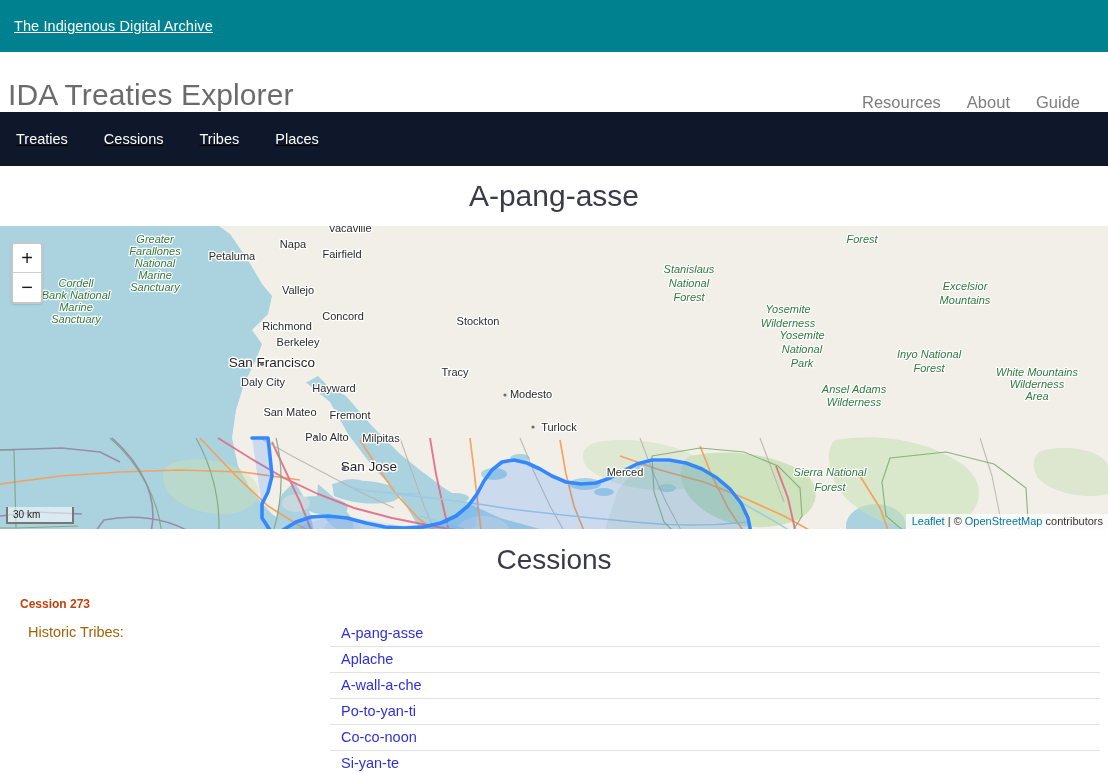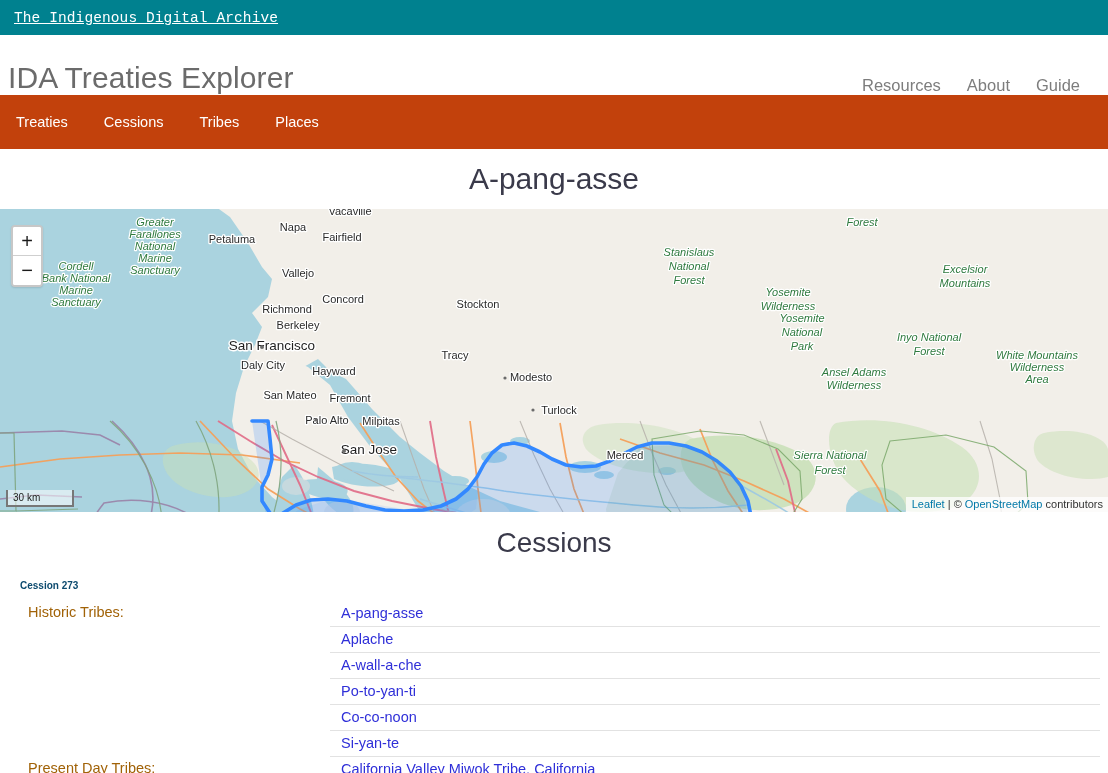--- a/index.html
+++ b/index.html
@@ -8,26 +8,25 @@
     margin: 0; padding: 0;
     width: 1108px; height: 773px;
     overflow: hidden;
     background: #ffffff;
     font-family: "Liberation Sans", sans-serif;
     -webkit-font-smoothing: antialiased;
   }
 
   
   .topbar {
-    height: 35px;
+    height: 52px;
     background: #00818f;
     display: flex;
     align-items: center;
     padding: 0 14px;
-    font-family: Liberation Mono, monospace;
   }
   .topbar a {
     color: #ffffff;
     font-size: 14.5px;
     text-decoration: underline;
     letter-spacing: .1px;
   }
 
   
   .titleband {
@@ -55,25 +54,26 @@
   .utilnav a {
     color: #7d7d7d;
     font-size: 16.5px;
     text-decoration: none;
     white-space: nowrap;
   }
 
   
   .mainnav {
     height: 54px;
-    background: #c2410c;
+    background: #0f172a;
     display: flex;
     align-items: center;
     padding: 6px 16px;
     gap: 36px;
+    text-decoration: underline;
   }
   .mainnav a {
     color: #ffffff;
     font-size: 14.5px;
     text-decoration: none;
     white-space: nowrap;
   }
 
   
   .pagetitle {
@@ -155,22 +155,22 @@
   .sectiontitle {
     height: 62px;
     display: flex;
     align-items: center;
     justify-content: center;
     font-size: 28px;
     color: #3a3a4a;
     font-weight: 400;
   }
   .cession-head {
-    color: #0c4a6e;
-    font-size: 10px;
+    color: #c2410c;
+    font-size: 12px;
     font-weight: bold;
     padding: 6px 0 10px 20px;
   }
   .rowgrid { display: block; }
   .prow {
     display: flex;
     align-items: flex-start;
   }
   .plabel {
     width: 330px;

